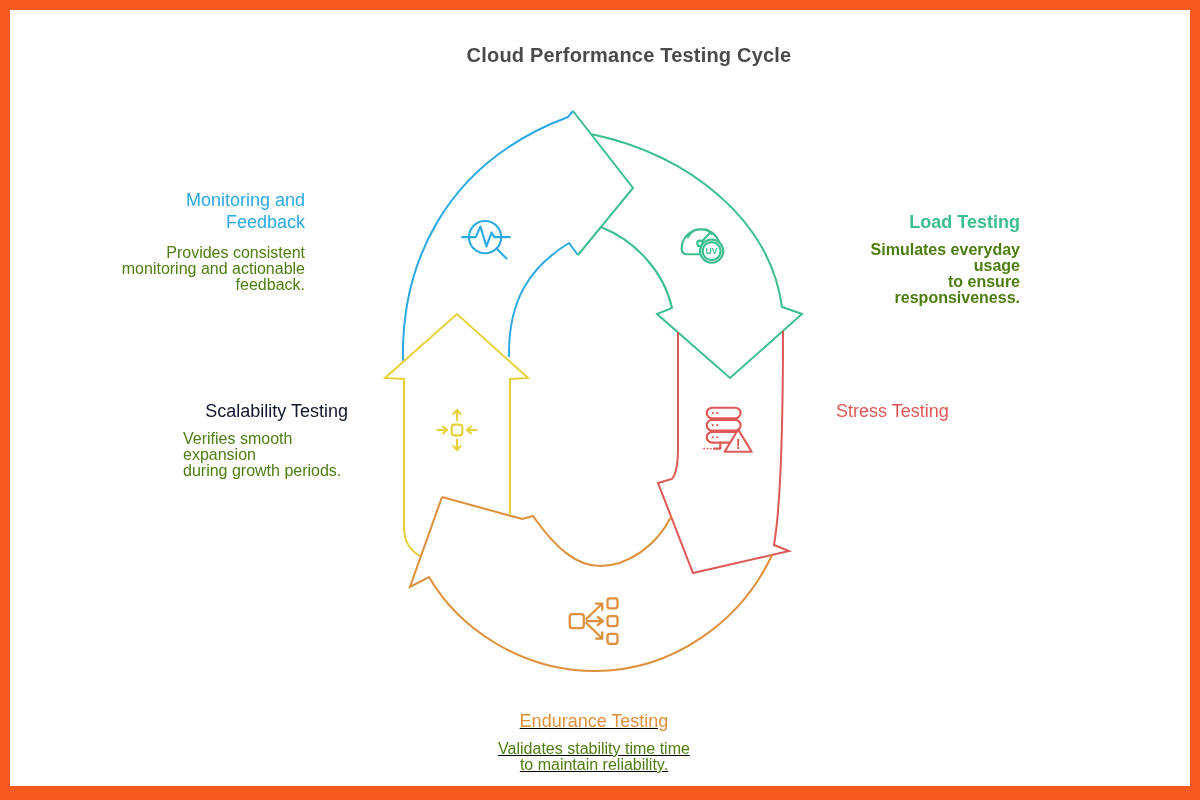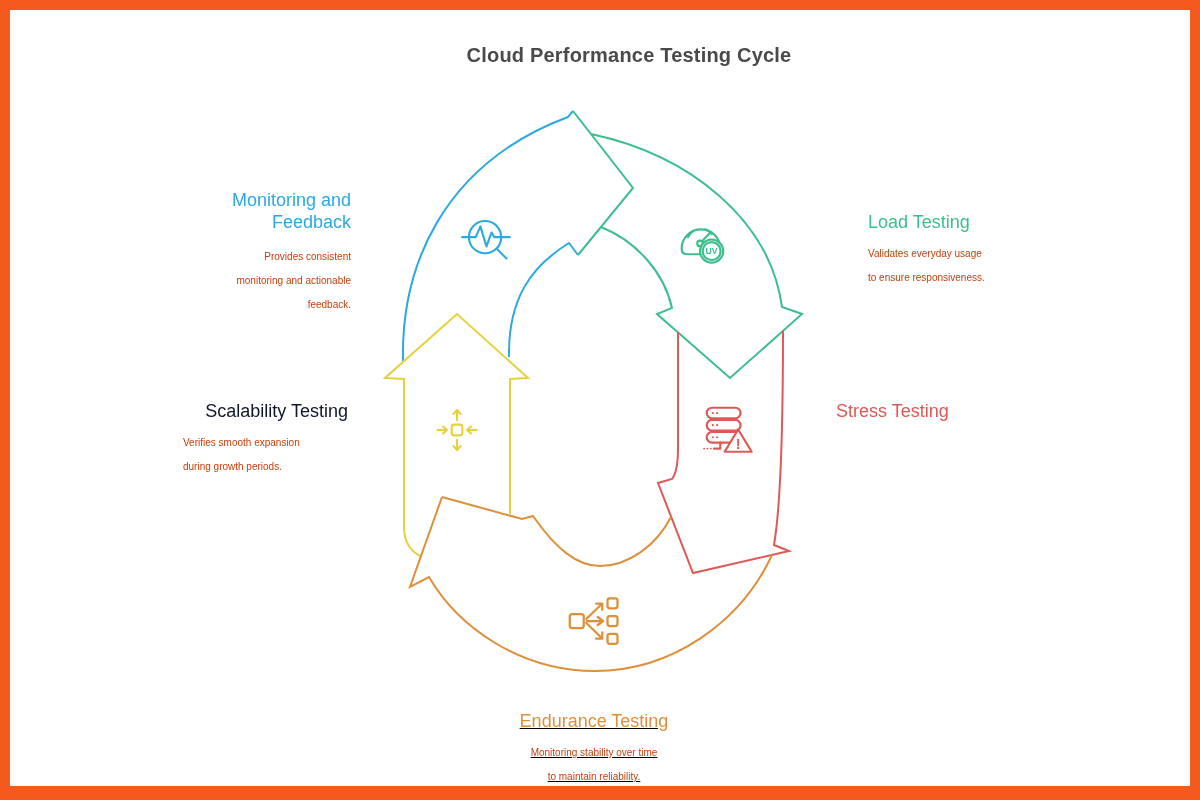--- a/index.html
+++ b/index.html
@@ -14,24 +14,24 @@
   .page-title{
     position:absolute;top:44px;left:0;width:1200px;margin:0;
     text-align:center;font-size:20px;font-weight:bold;color:#4a4a4a;letter-spacing:.2px;padding-left:29px;
   }
   svg.arrows{position:absolute;left:0;top:0;width:1200px;height:800px;}
   svg.arrows path{fill:none;stroke-width:2;}
   .icon{position:absolute;}
   .icon g{fill:none;stroke-width:0.9;stroke-linecap:round;stroke-linejoin:round;}
   .stage{position:absolute;}
   .stage .label{font-size:18px;line-height:22px;white-space:pre-line;}
-  .stage .desc{font-size:10px;line-height:24px;color:#c2410c;margin-top:9px;white-space:pre-line;}
-  .stage-monitoring{right:849px;top:189px;width:210px;text-align:right;}
+  .stage .desc{font-size:16px;line-height:16px;color:#4d7c0f;margin-top:9px;white-space:pre-line;}
+  .stage-monitoring{right:895px;top:189px;width:210px;text-align:right;}
   .stage-monitoring .desc{margin-top:12px;}
-  .stage-load{left:868px;top:211px;width:200px;text-align:left;}
+  .stage-load{left:820px;top:211px;width:200px;text-align:right;font-weight:bold;}
   .stage-stress{left:836px;top:400px;width:210px;text-align:left;}
   .stage-scalability{left:183px;top:400px;width:165px;}
   .stage-scalability .label{text-align:right;}
   .stage-scalability .desc{text-align:left;}
   .stage-endurance{left:484px;top:710px;width:220px;text-align:center;text-decoration:underline;}
   text.badge{font-size:3.6px;font-weight:bold;stroke:none;text-anchor:middle;}
   text.bang{font-size:6px;font-weight:bold;stroke:none;text-anchor:middle;}
 </style>
 </head>
 <body>
@@ -114,31 +114,31 @@
 <div class="stage stage-monitoring">
   <div class="label" style="color: rgb(43, 169, 225);">Monitoring and
 Feedback</div>
   <div class="desc">Provides consistent
 monitoring and actionable
 feedback.</div>
 </div>
 
 <div class="stage stage-load">
   <div class="label" style="color: rgb(60, 190, 141);">Load Testing</div>
-  <div class="desc">Validates everyday usage
+  <div class="desc">Simulates everyday usage
 to ensure responsiveness.</div>
 </div>
 
 <div class="stage stage-stress">
   <div class="label" style="color: rgb(222, 89, 86);">Stress Testing</div>
 </div>
 
 <div class="stage stage-scalability">
   <div class="label" style="color: #0f172a;">Scalability Testing</div>
   <div class="desc">Verifies smooth expansion
 during growth periods.</div>
 </div>
 
 <div class="stage stage-endurance">
   <div class="label" style="color: rgb(222, 143, 58);">Endurance Testing</div>
-  <div class="desc">Monitoring stability over time
+  <div class="desc">Validates stability time time
 to maintain reliability.</div>
 </div>
 
 </body></html>

